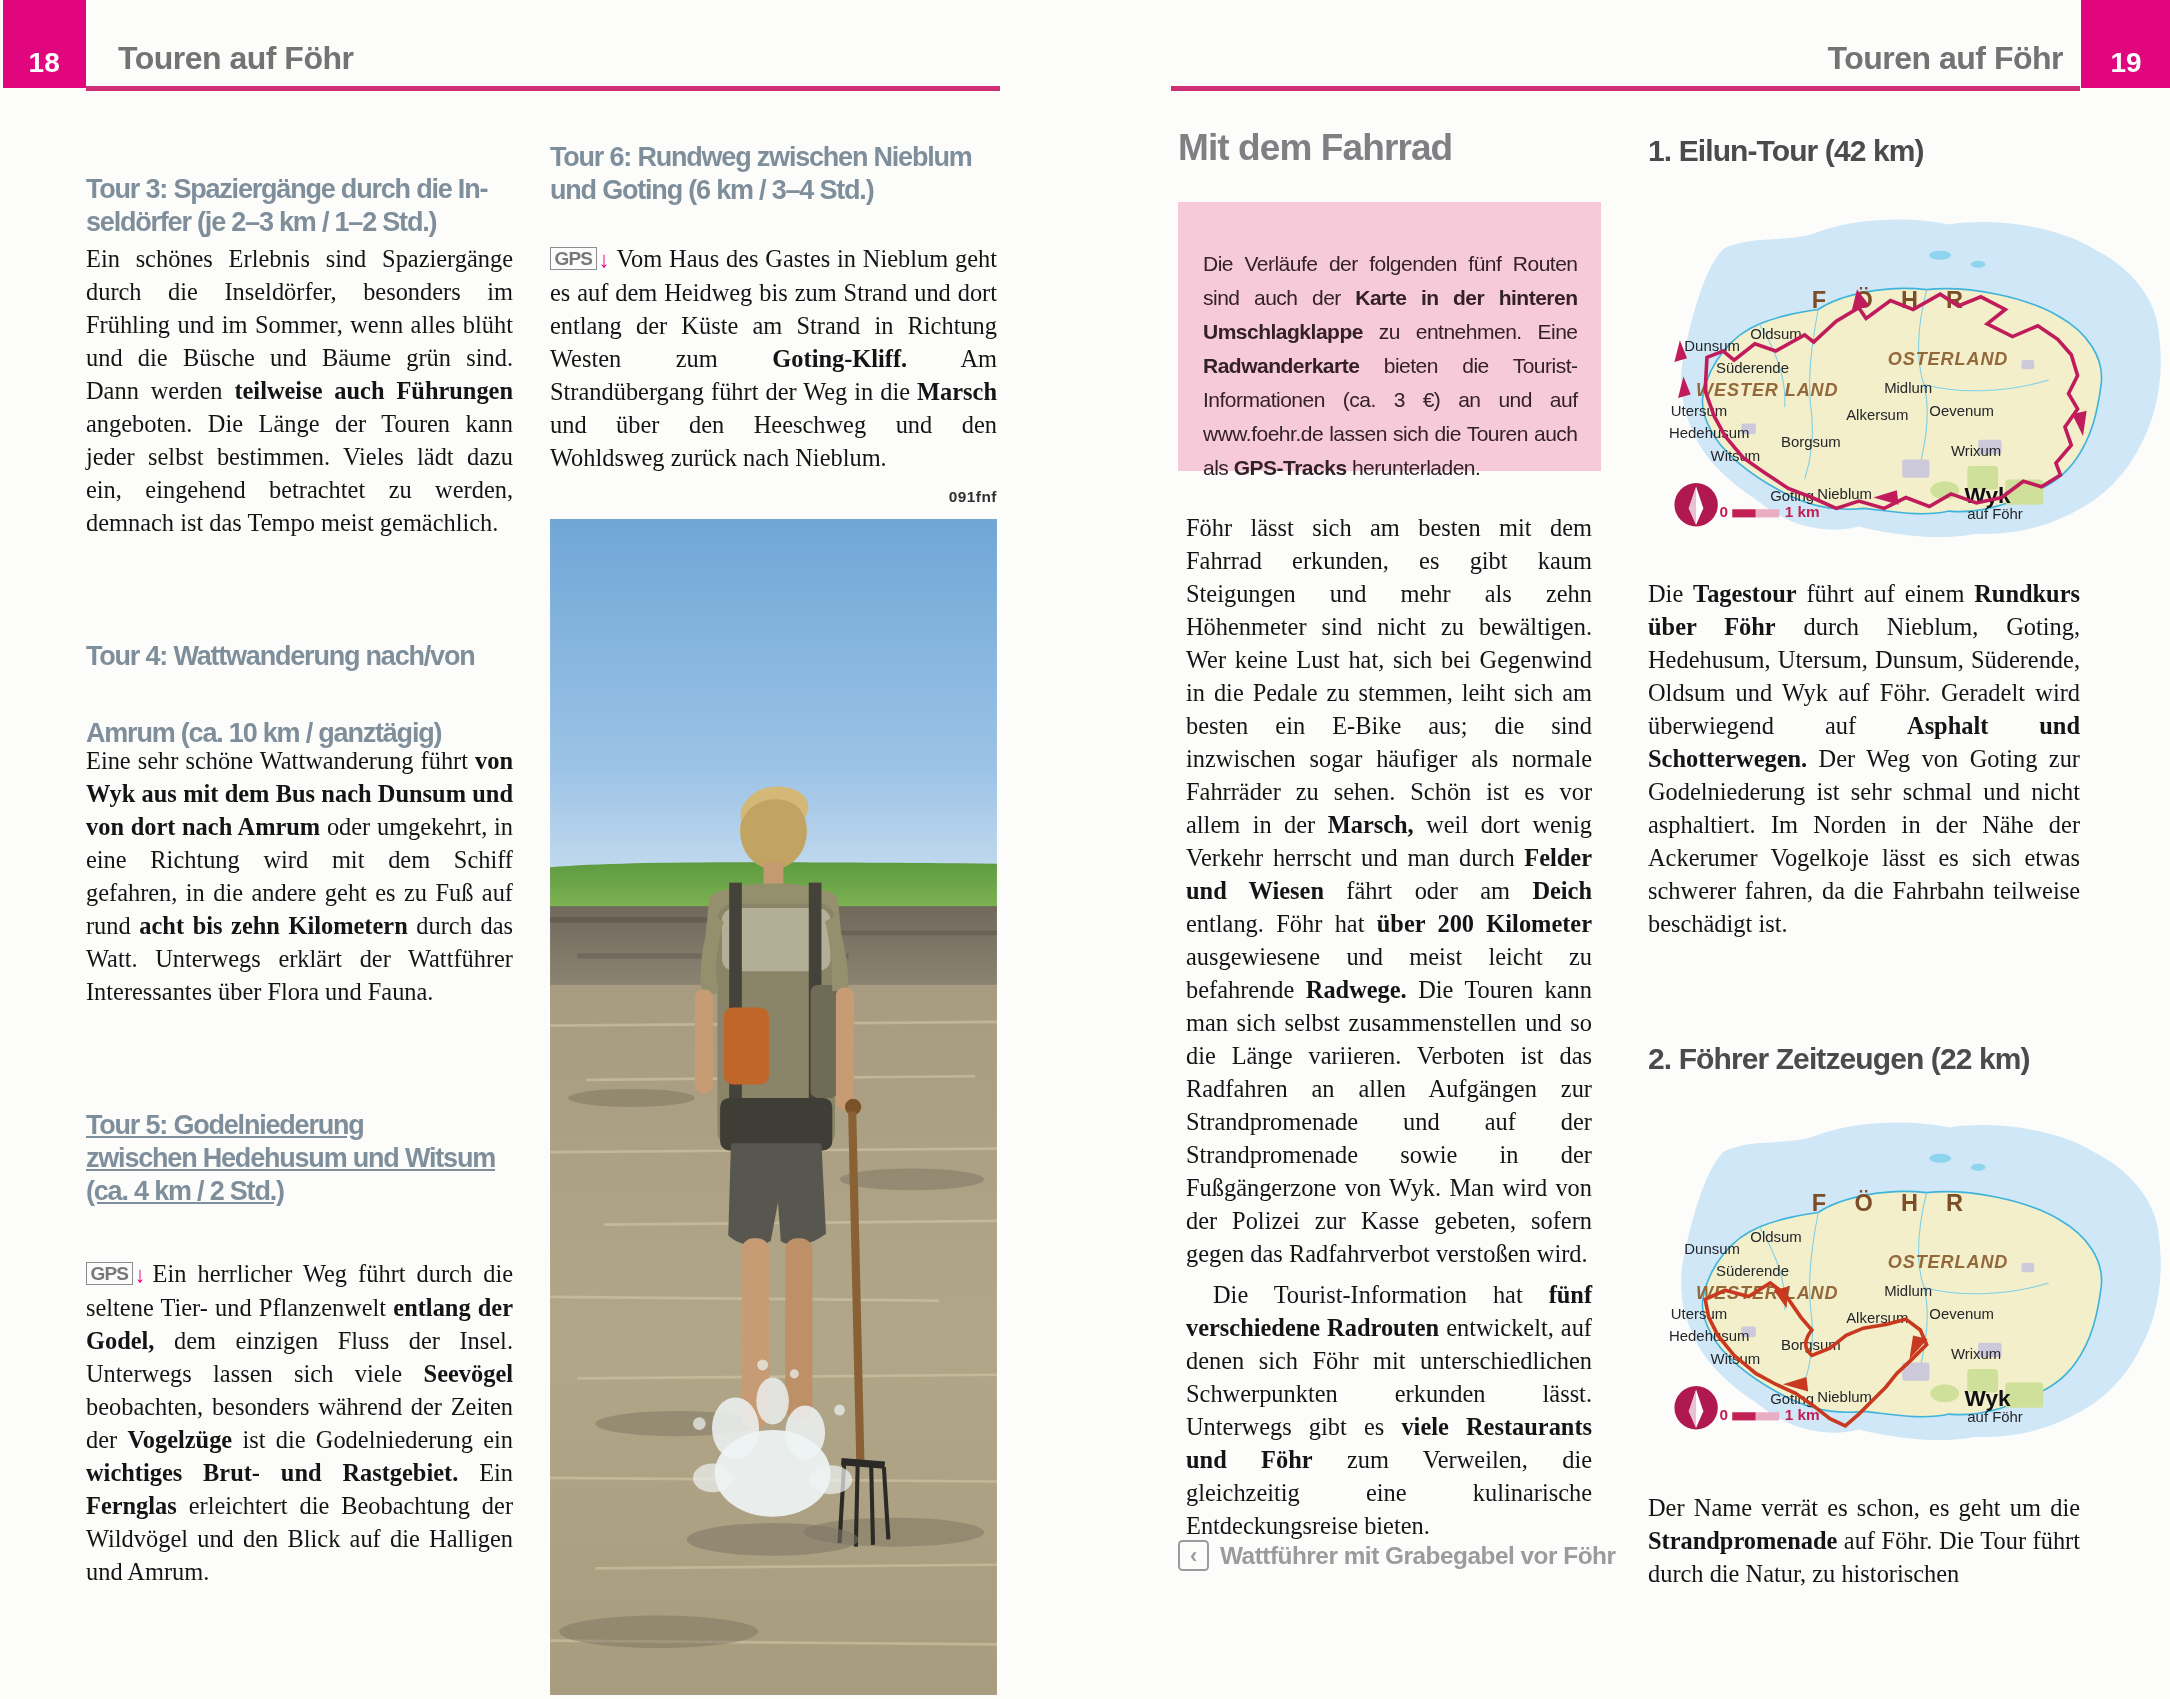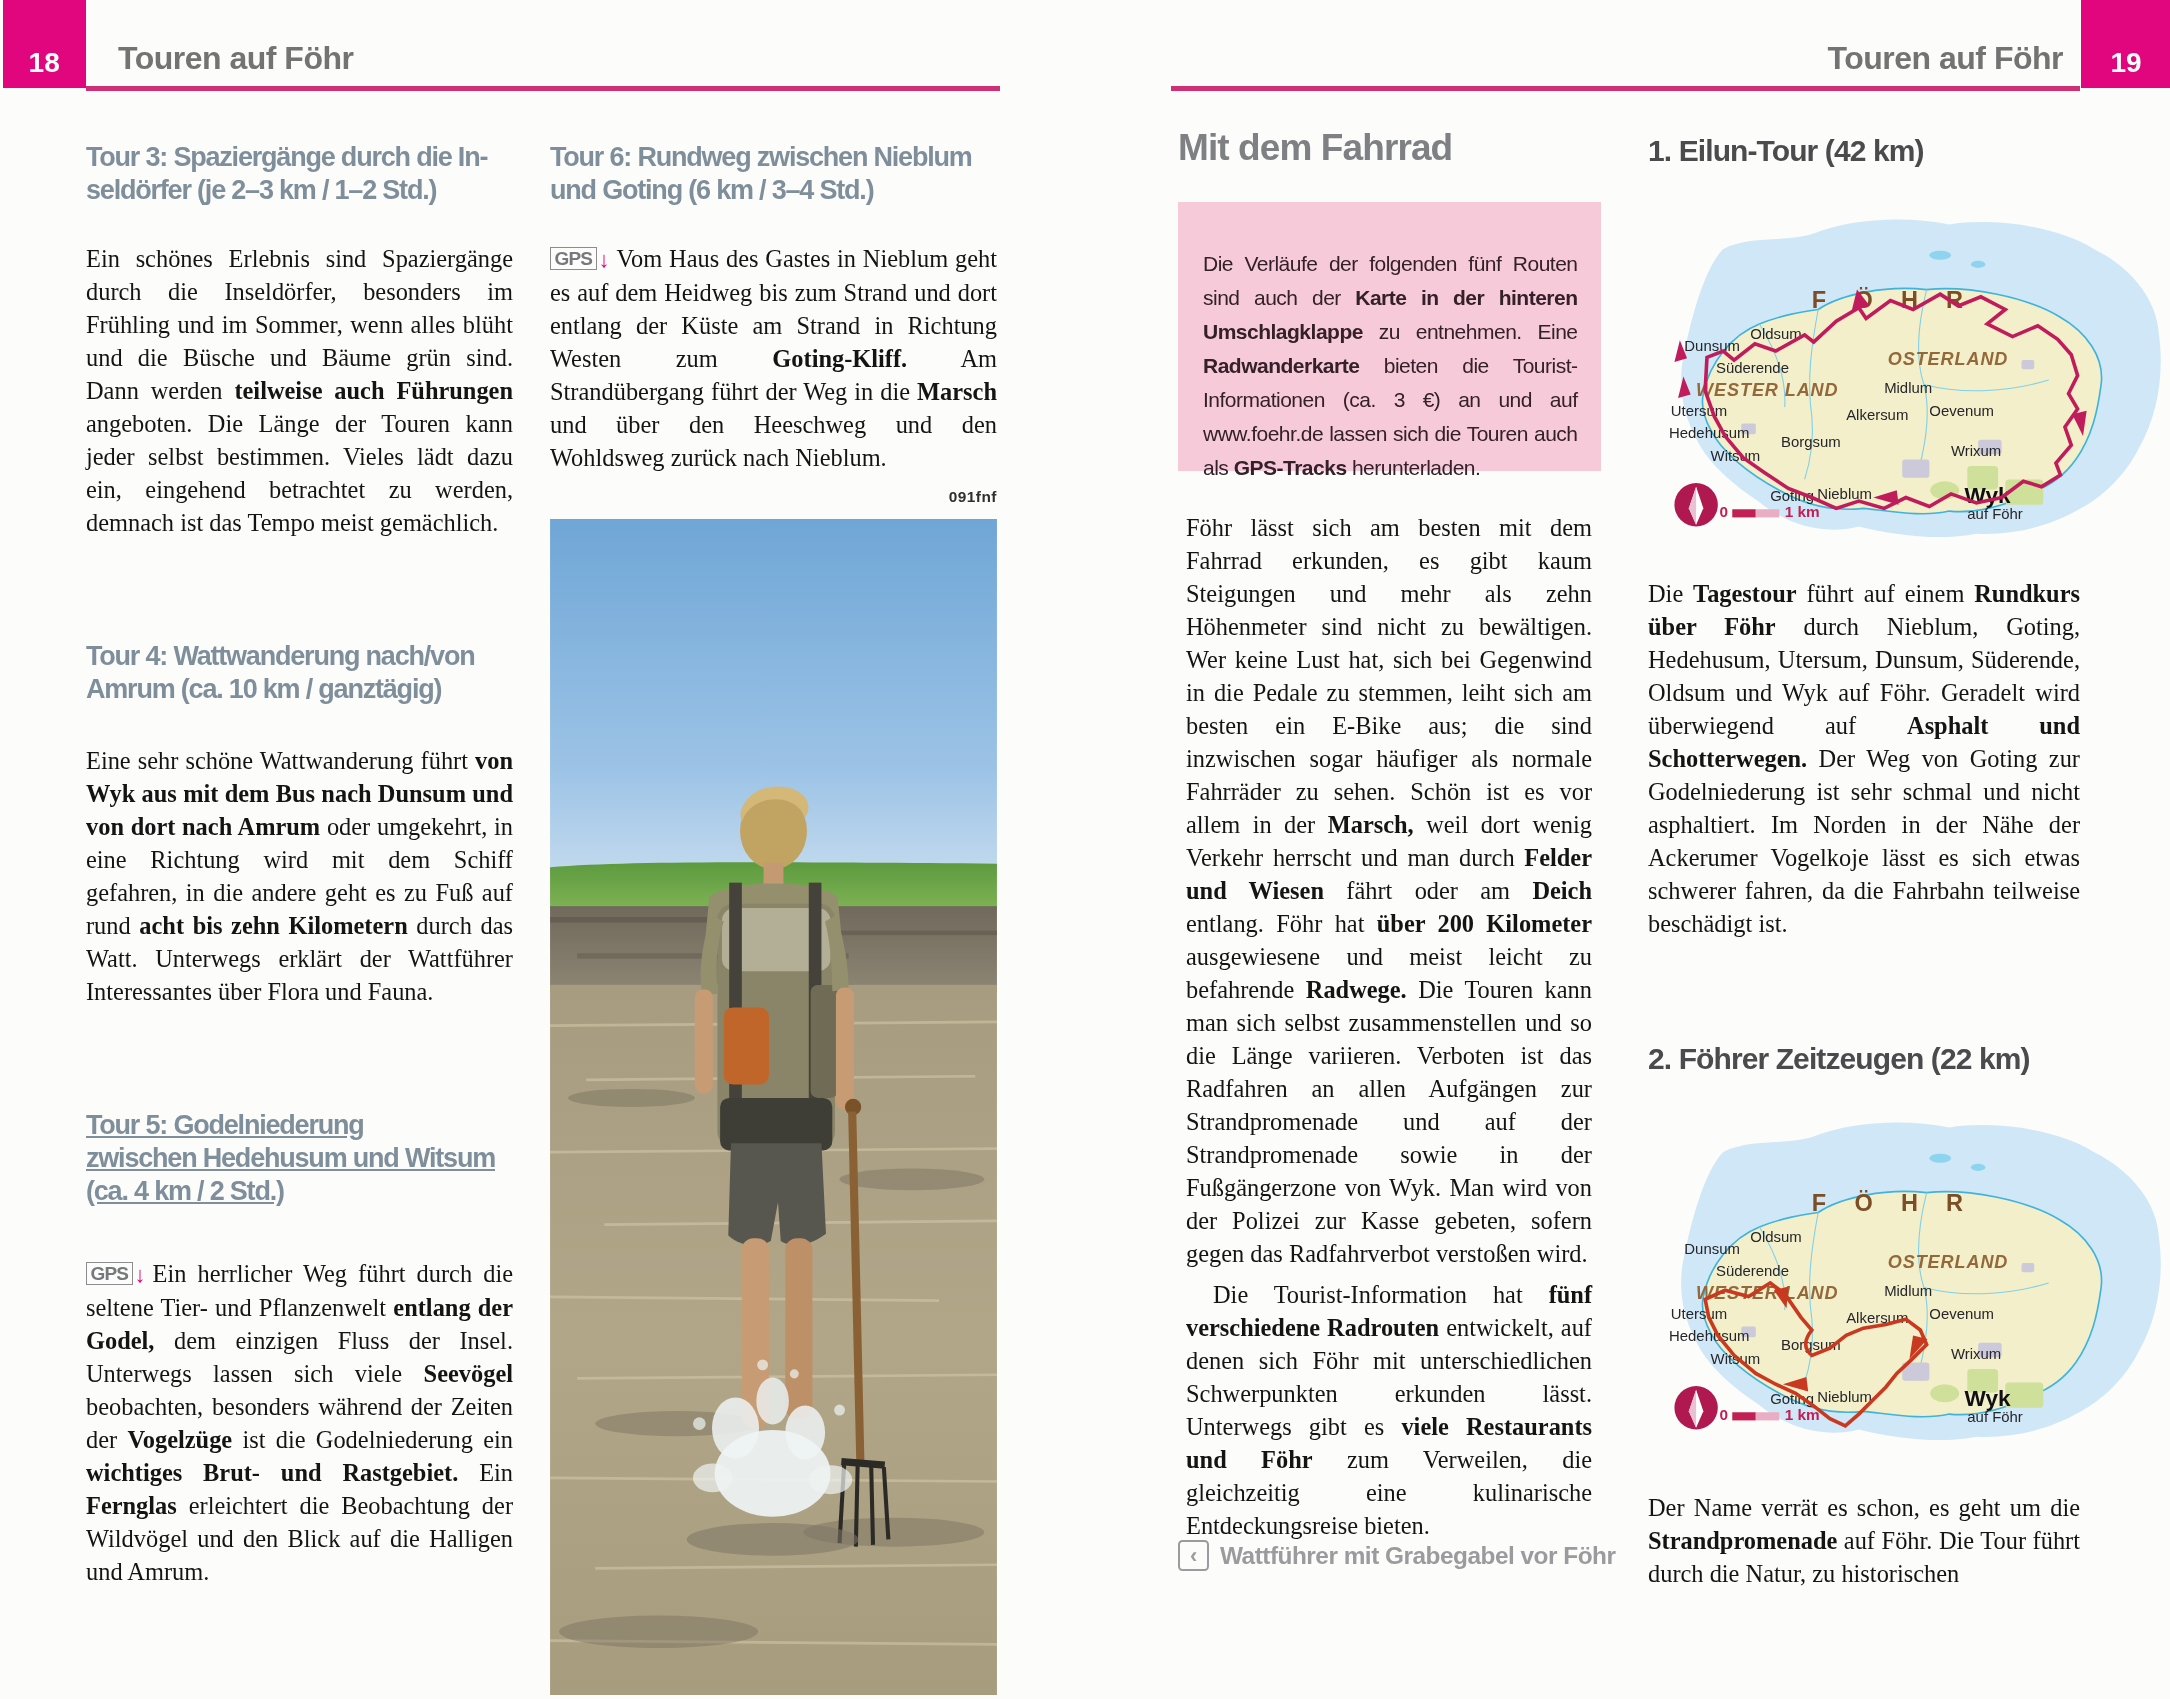--- a/index.html
+++ b/index.html
@@ -54,28 +54,28 @@
   <div class="abs runhead" style="left:118px;top:40px;">Touren auf Föhr</div>
   <div class="abs rule" style="left:86px;top:86px;width:914px;"></div>
 
   <div class="abs runhead" style="left:1701px;top:40px;width:362px;text-align:right;">Touren auf Föhr</div>
   <div class="abs pagebox" style="left:2081px;top:0;width:90px;height:88px;">
       <span>19</span>
     </div>
   <div class="abs rule" style="left:1171px;top:86px;width:909px;"></div>
 
   <div class="abs tourhead" style="left:86px;top:141px;width:470px;">
-    <span style="display:block;white-space:nowrap;">Tour 3: Spaziergänge durch die In-</span>
+    <span style="display:block;white-space:nowrap;margin-top:32px;">Tour 3: Spaziergänge durch die In-</span>
     <span style="display:block;white-space:nowrap;">seldörfer (je 2–3 km / 1–2 Std.)</span>
   </div>
   <div class="abs body" style="left:86px;top:242px;width:427px;">Ein schönes Erlebnis sind Spaziergänge durch die Inseldörfer, besonders im Frühling und im Sommer, wenn alles blüht und die Büsche und Bäume grün sind. Dann werden <b>teilweise auch Führungen</b> angeboten. Die Länge der Touren kann jeder selbst bestimmen. Vieles lädt dazu ein, eingehend betrachtet zu werden, demnach ist das Tempo meist gemächlich.</div>
 
   <div class="abs tourhead" style="left:86px;top:640px;width:470px;">
     <span style="display:block;white-space:nowrap;">Tour 4: Wattwanderung nach/von</span>
-    <span style="display:block;white-space:nowrap;">Amrum (ca. 10 km / ganztägig)</span>
+    <span style="display:block;white-space:nowrap;margin-top:44px;">Amrum (ca. 10 km / ganztägig)</span>
   </div>
   <div class="abs body" style="left:86px;top:744px;width:427px;">Eine sehr schöne Wattwanderung führt <b>von Wyk aus mit dem Bus nach Dunsum und von dort nach Amrum</b> oder umgekehrt, in eine Richtung wird mit dem Schiff gefahren, in die andere geht es zu Fuß auf rund <b>acht bis zehn Kilometern</b> durch das Watt. Unterwegs erklärt der Wattführer Interessantes über Flora und Fauna.</div>
 
   <div class="abs tourhead" style="left:86px;top:1109px;width:470px;text-decoration:underline;">
     <span style="display:block;white-space:nowrap;">Tour 5: Godelniederung</span>
     <span style="display:block;white-space:nowrap;">zwischen Hedehusum und Witsum</span>
     <span style="display:block;white-space:nowrap;">(ca. 4 km / 2 Std.)</span>
   </div>
   <div class="abs body" style="left:86px;top:1257px;width:427px;">
     <span class="gpswrap"><span class="gpsbox">GPS</span><span class="gpsarrow">↓</span></span><span>Ein herrlicher Weg führt durch die seltene Tier- und Pflanzenwelt <b>entlang der Godel,</b> dem einzigen Fluss der Insel. Unterwegs lassen sich viele <b>Seevögel</b> beobachten, besonders während der Zeiten der <b>Vogelzüge</b> ist die Godelniederung ein <b>wichtiges Brut- und Rastgebiet.</b> Ein <b>Fernglas</b> erleichtert die Beobachtung der Wildvögel und den Blick auf die Halligen und Amrum.</span>

